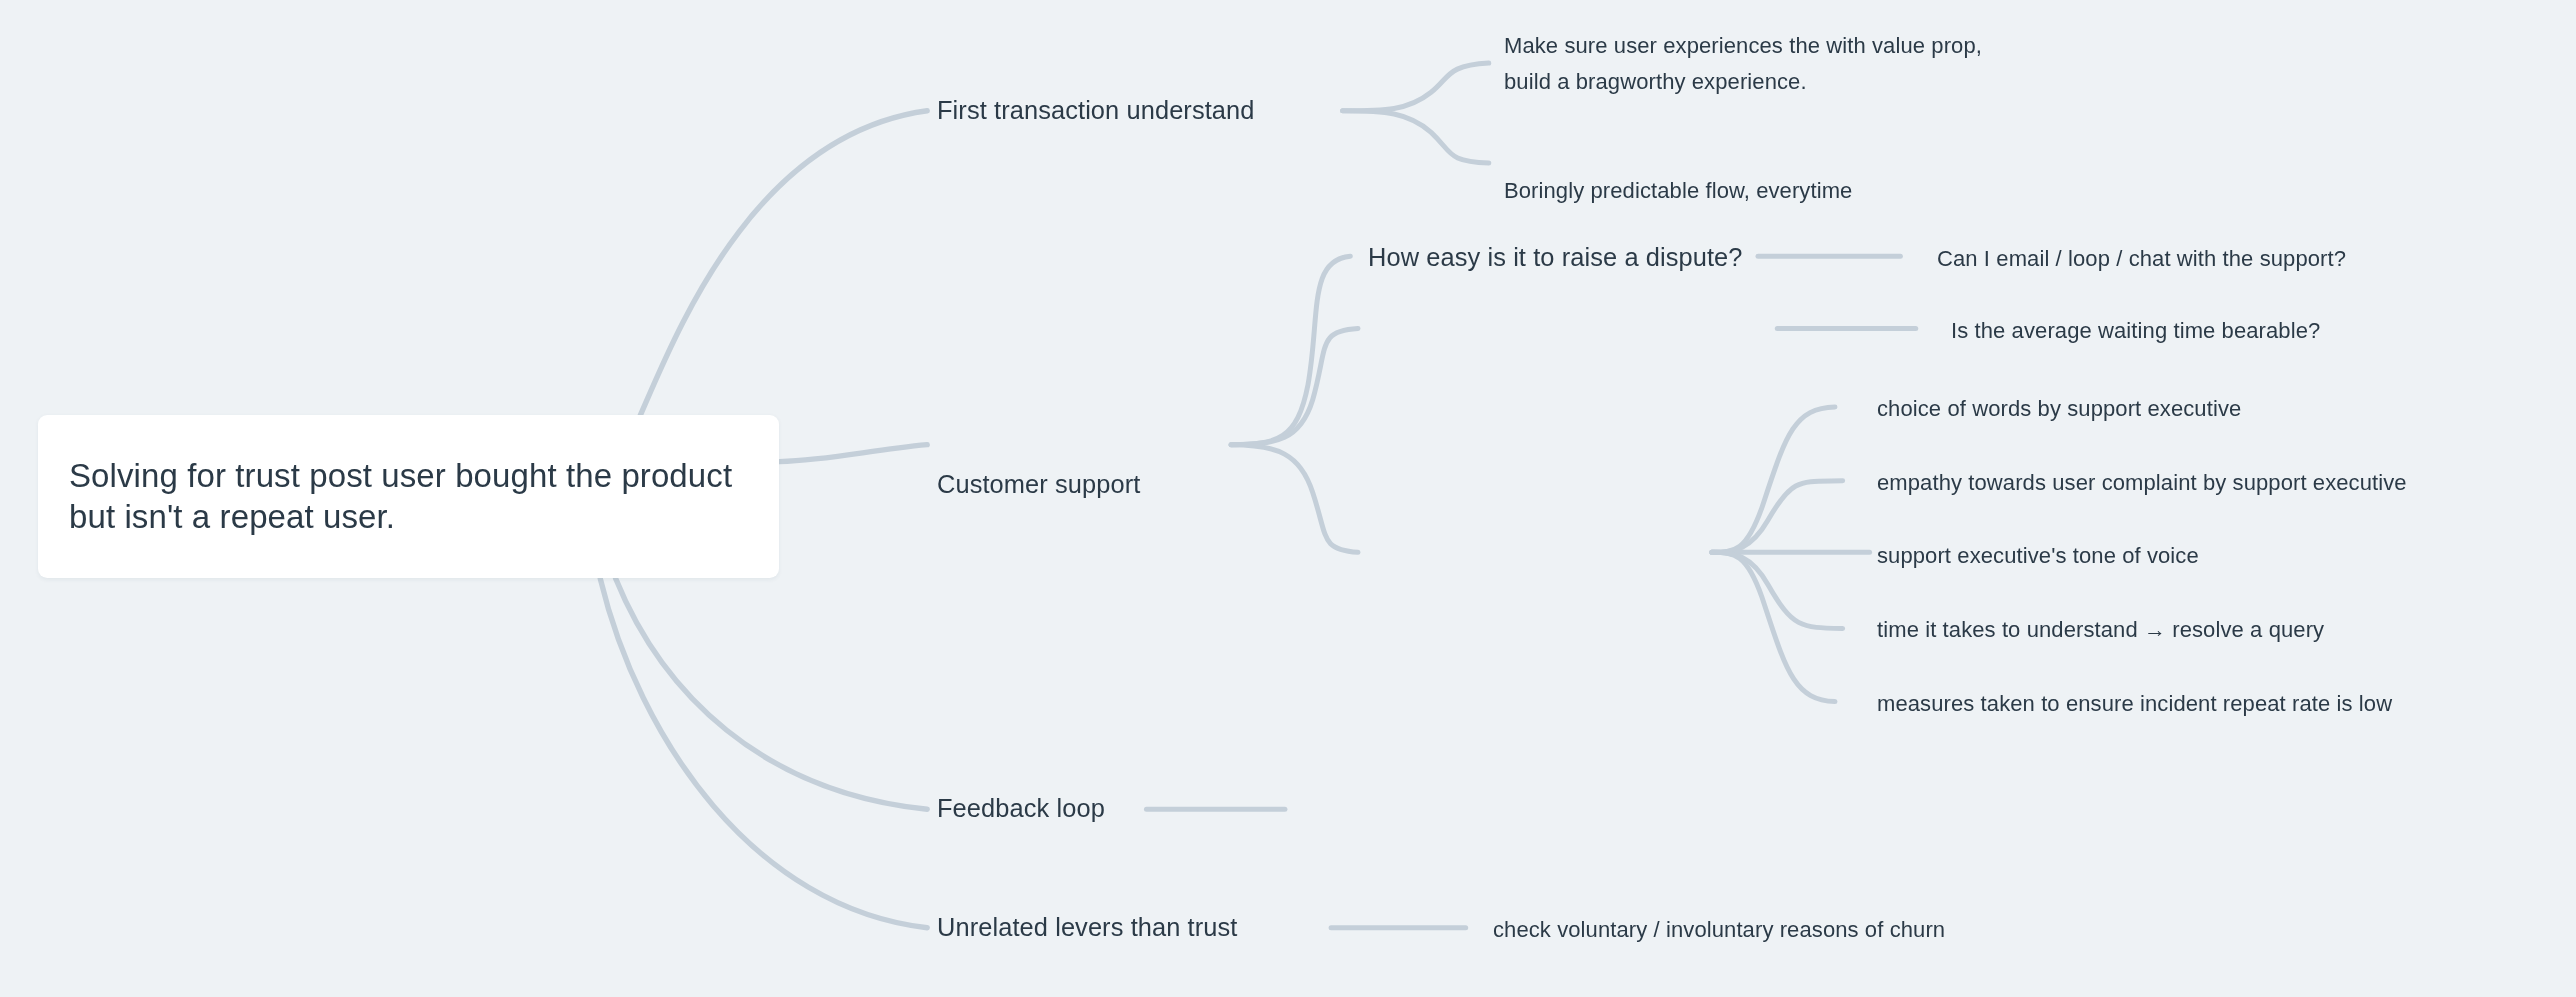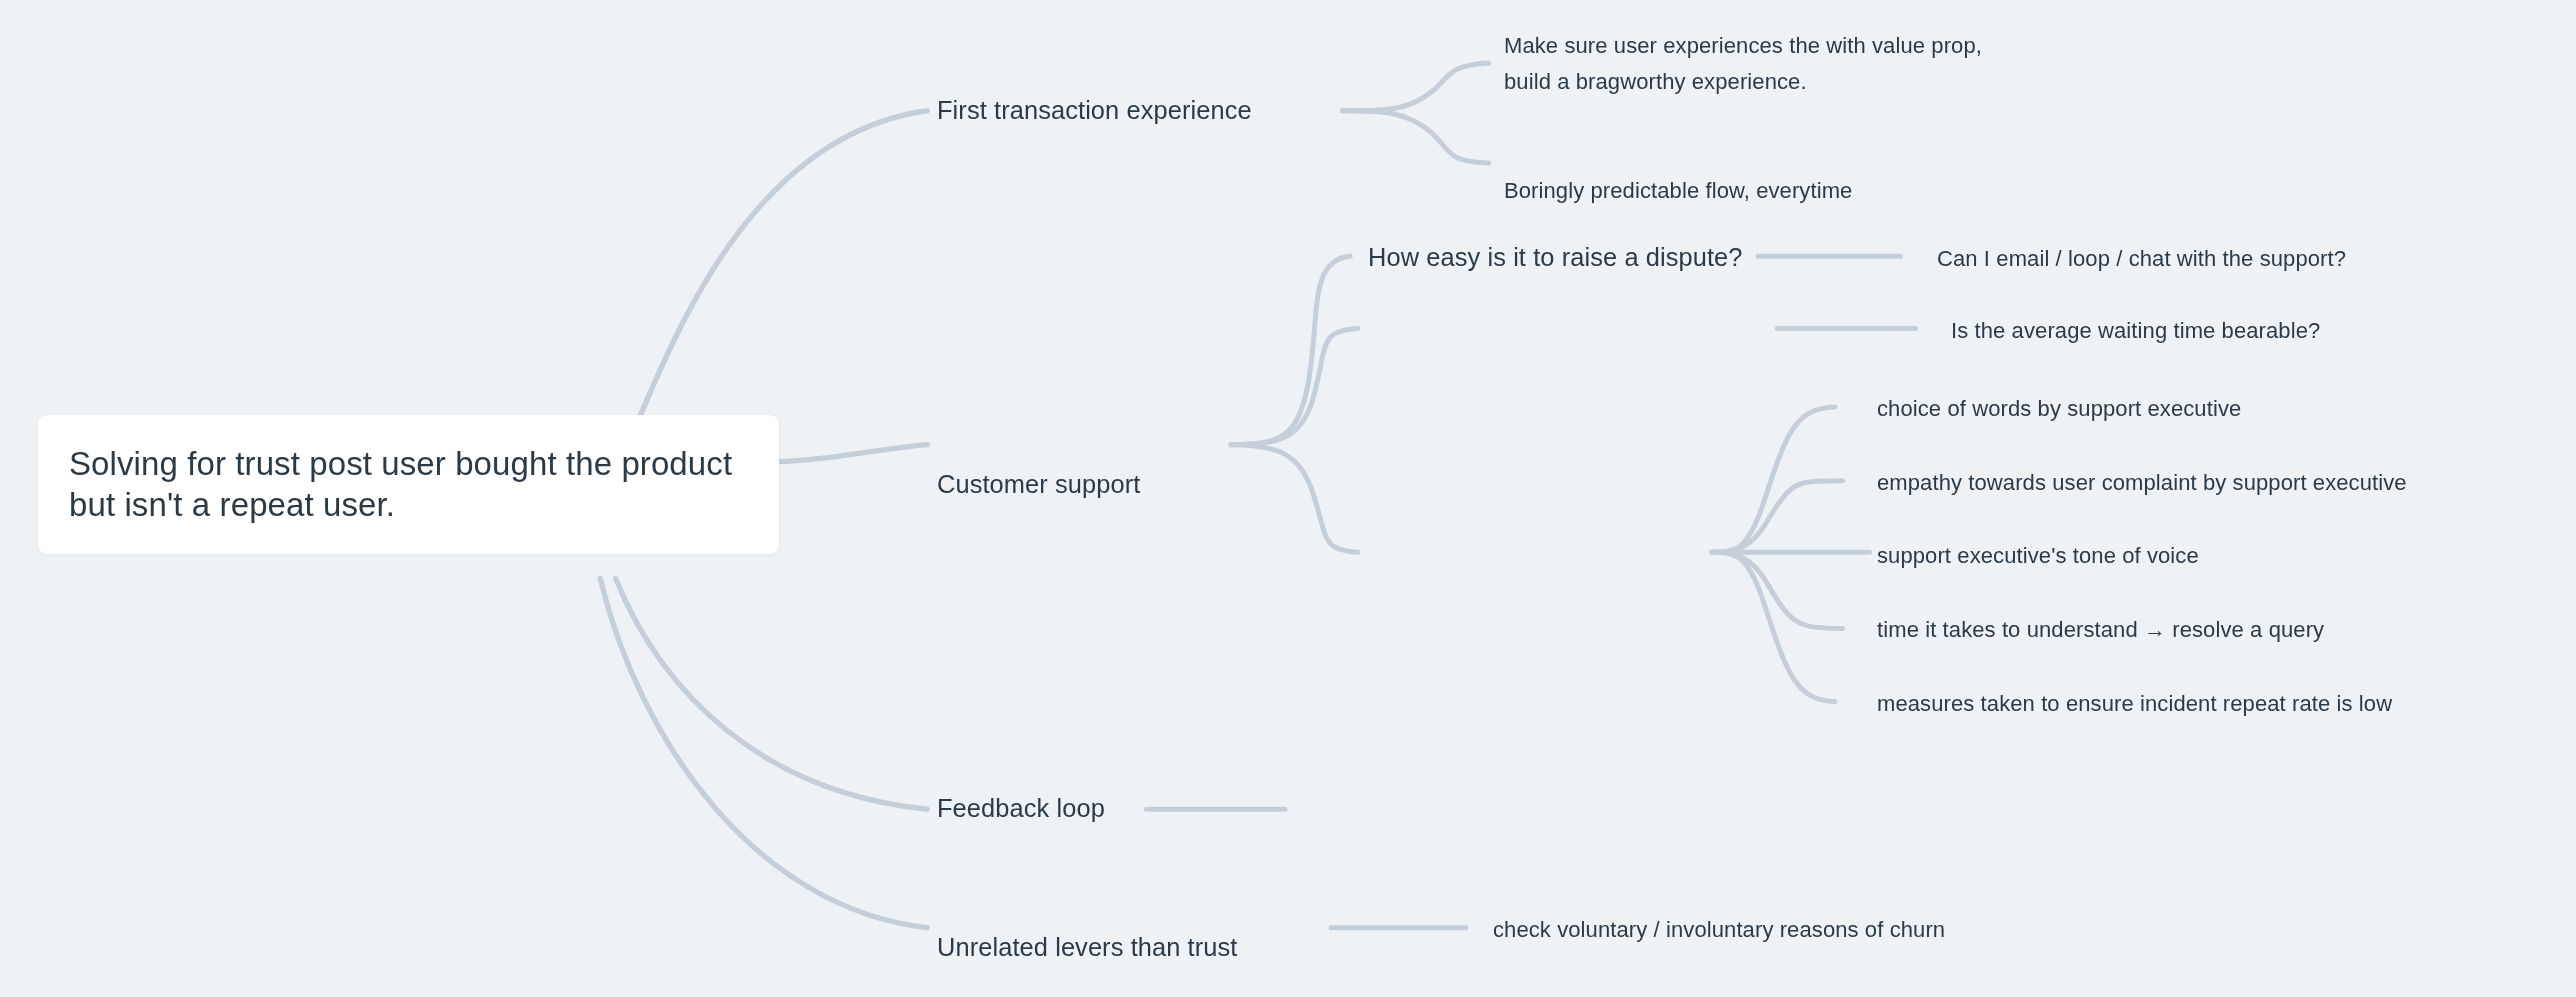--- a/index.html
+++ b/index.html
@@ -28,21 +28,21 @@
     stroke: #c4cfd9;
     stroke-width: 7;
     stroke-linecap: round;
   }
   .link.thin { stroke-width: 6.5; }
   .root-card {
     position: absolute;
     left: 38px;
     top: 415px;
     width: 741px;
-    height: 139px;
+    height: 163px;
     background: #ffffff;
     border-radius: 9.2px;
     box-shadow: 0 1.5px 4.6px rgba(40,60,80,0.06);
     box-sizing: border-box;
     display: flex;
     align-items: center;
     padding: 0 31px;
   }
   .root-text {
     color: #2b3a47;
@@ -101,38 +101,38 @@
     <path class="link thin" d="M 1490 1052 L 1670 1052"></path>
 
     <path class="link thin" d="M 1730 1206 L 1905 1206"></path>
   </svg>
 
   <div class="root-card">
     <div class="root-text">Solving for trust post user bought the
 product but isn't a repeat user.</div>
   </div>
 
-  <div class="node branch-label" style="left:937px; top:94px;">First transaction experience</div>
+  <div class="node branch-label" style="left:937px; top:94px;">First transaction understand</div>
   <div class="node leaf-label multi" style="left:1504px; top:28px;">Make sure user experiences the with value prop,
 build a bragworthy experience.</div>
   <div class="node leaf-label" style="left:1504px; top:151px;margin-top:26px;">Boringly predictable flow, everytime</div>
 
   <div class="node branch-label" style="left:937px; top:428px;margin-top:40px;">Customer support</div>
 
   <div class="node branch-label" style="left:1368px; top:241px;">How easy is it to raise a dispute?</div>
   <div class="node leaf-label" style="left:1937px; top:245px;">Can I email / loop / chat with the support?</div>
 
   <div class="node leaf-label" style="left:1951px; top:317px;">Is the average waiting time bearable?</div>
 
 
   <div class="node leaf-label" style="left:1877px; top:395px;">choice of words by support executive</div>
   <div class="node leaf-label" style="left:1877px; top:469px;">empathy towards user complaint by support executive</div>
   <div class="node leaf-label" style="left:1877px; top:542px;">support executive's tone of voice</div>
   <div class="node leaf-label" style="left:1877px; top:616px;">time it takes to understand → resolve a query</div>
   <div class="node leaf-label" style="left:1877px; top:690px;">measures taken to ensure incident repeat rate is low</div>
 
   <div class="node branch-label" style="left:937px; top:792px;">Feedback loop</div>
 
-  <div class="node branch-label" style="left:937px; top:911px;margin-top:20px;">Unrelated levers than trust</div>
+  <div class="node branch-label" style="left:937px; top:911px;">Unrelated levers than trust</div>
   <div class="node leaf-label" style="left:1493px; top:916px;">check voluntary / involuntary reasons of churn</div>
 
 </div>
 
 
 </body></html>

